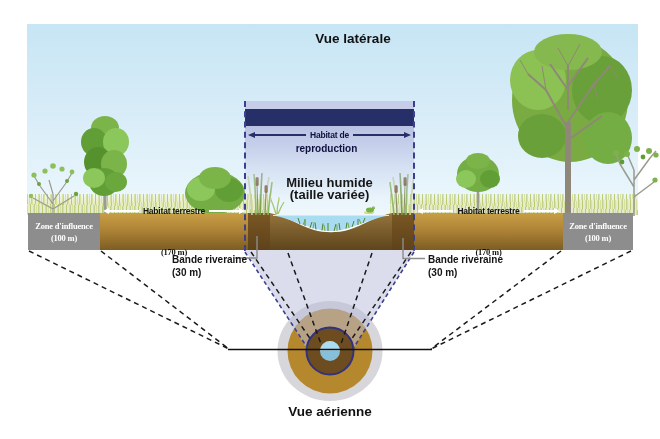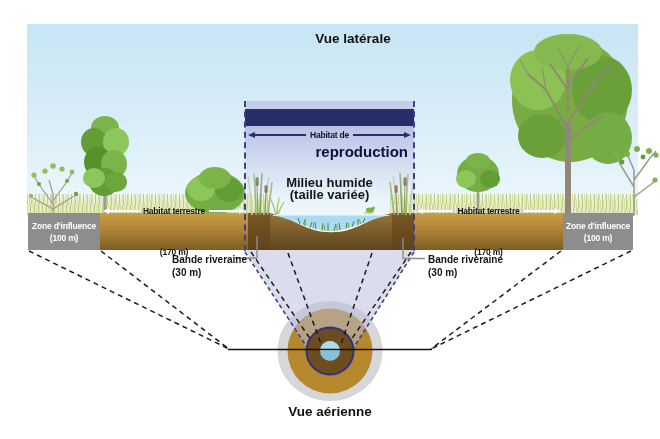--- a/index.html
+++ b/index.html
@@ -13,21 +13,21 @@
        background:
          repeating-linear-gradient(93deg, rgba(150,175,70,.45) 0 1px, transparent 1px 4px),
          repeating-linear-gradient(87deg, rgba(215,224,150,.9) 0 1px, transparent 1px 3px),
          linear-gradient(180deg, rgba(238,248,253,.95) 0%, rgba(231,237,190,.2) 45%, #e3ead7 100%),
          #e7edc6;}
   .grass.gl{left:27px;width:243px;}
   .grass.gr{left:390px;width:248px;}
   
   .band{position:absolute;top:213px;height:37px;display:flex;flex-direction:column;
         justify-content:center;align-items:center;box-sizing:border-box;}
-  .band .l1,.band .l2{font-weight:bold;font-size:8.5px;line-height:12px;white-space:nowrap;letter-spacing:-0.2px;}
+  .band .l1,.band .l2{font-weight:bold;font-size:8.5px;line-height:12px;white-space:nowrap;letter-spacing:-0.2px;font-family:Liberation Serif, serif;}
   .band.gray{background:#8d8d8d;color:#fff;}
   .band.brown{background:linear-gradient(180deg,#c99e45 0%,#b08437 45%,#7c5d23 100%);color:#141414;gap:29px;}
   .band.dark{background:linear-gradient(180deg,#7a5724,#5e421a);}
   .bgl{left:28px;width:72px;}   .bgr{left:563px;width:70px;}
   .bbl{left:100px;width:148px;} .bbr{left:414px;width:149px;}
   .bdl{left:248px;width:22px;}  .bdr{left:392px;width:22px;}
   .arrow-row{display:flex;align-items:center;width:100%;padding:0 3px;box-sizing:border-box;}
   .ah{width:0;height:0;border-top:3.5px solid transparent;border-bottom:3.5px solid transparent;flex:0 0 auto;}
   .ah.w-l{border-right:6px solid #fff;} .ah.w-r{border-left:6px solid #fff;}
   .ah.n-l{border-right:7px solid #272f68;} .ah.n-r{border-left:7px solid #272f68;}
@@ -36,22 +36,22 @@
   .ar-label{padding:0 4px;font-weight:bold;font-size:8.5px;line-height:12px;white-space:nowrap;letter-spacing:-0.2px;}
   
   .pan-topstrip{left:245px;top:101px;width:169px;height:8px;background:#c7cde9;}
   .pan-navybar{left:245px;top:109px;width:169px;height:17px;background:#272f68;}
   .pan-body{left:245px;top:126px;width:169px;height:90px;
        background:linear-gradient(180deg,rgba(184,191,226,.95) 0%,rgba(201,209,236,.55) 45%,rgba(224,232,248,.18) 80%,rgba(255,255,255,0) 100%);}
   .pan-border{top:101px;height:150px;width:0;border-left:2px dashed #3a3f8e;}
   .pbl{left:244px;} .pbr{left:413px;}
   .pan-arrow{left:245px;top:128px;width:169px;height:14px;}
   .pan-arrow .ar-label{color:#10103f;}
-  .pan-line2{left:245px;top:143px;width:163px;text-align:right;
-       font-weight:bold;font-size:15px;color:#10103f;}
+  .pan-line2{left:245px;top:143px;width:163px;text-align:center;
+       font-weight:bold;font-size:10px;color:#10103f;}
   .milieu{left:245px;top:177px;width:169px;text-align:center;
        font-weight:bold;font-size:13px;line-height:12px;color:#161616;}
   
   .big-title{font-weight:bold;font-size:13.5px;color:#111;text-align:center;}
   .t-lat{left:0;top:31px;width:660px;margin-left:23px;}
   .t-aer{left:230px;top:404px;width:200px;}
   .rivlab{top:253px;width:70px;font-weight:bold;font-size:10px;line-height:13px;color:#141414;white-space:nowrap;}
   .rl-l{left:172px;} .rl-r{left:428px;}
   svg{display:block;}
 </style>

